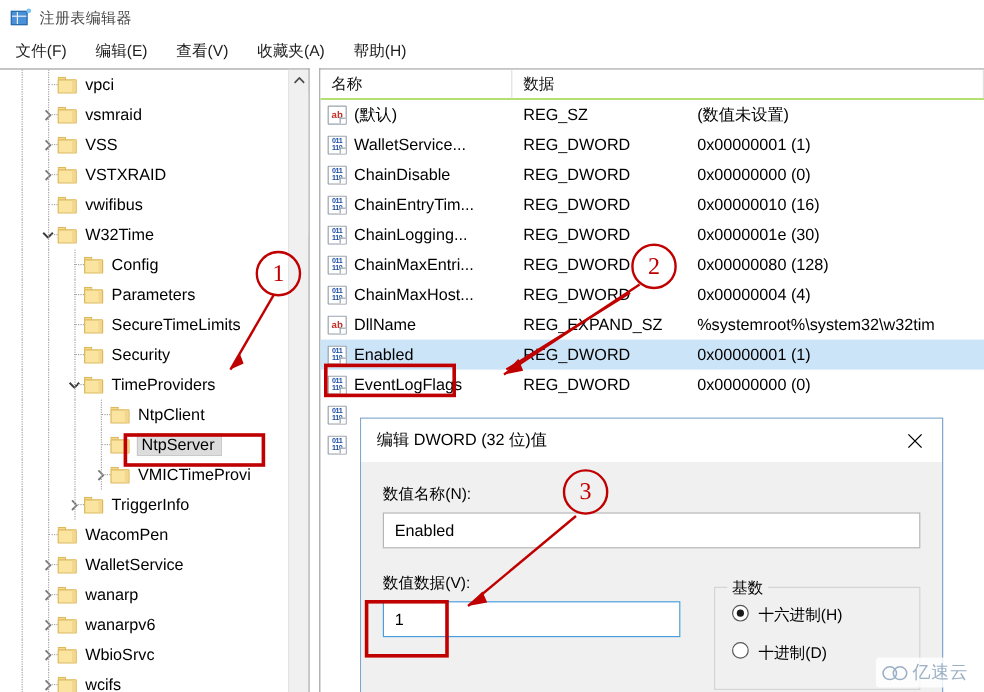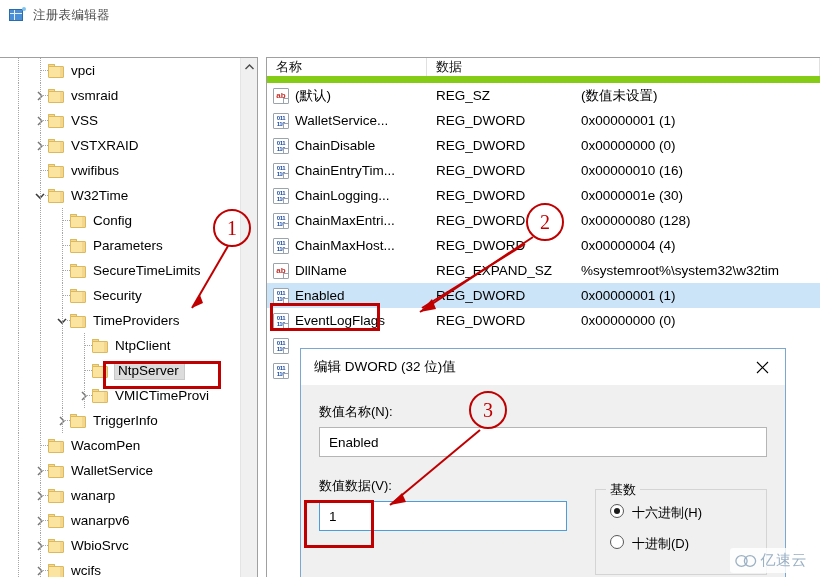--- a/index.html
+++ b/index.html
@@ -152,21 +152,21 @@
   #list-pane {
     position: absolute; left: 266px; top: 0; width: 554px; height: 520px;
     background: #ffffff;
     border-top: 1px solid #a0a0a0;
     border-left: 1px solid #a0a0a0;
     overflow: hidden;
   }
   #list-header {
     display: flex; height: 25px; align-items: stretch;
     background: #ffffff;
-    border-bottom: 7px solid #84cc16;
+    border-bottom: 1px solid #84cc16;
   }
   #list-header .hcell {
     font-size: 13px; color: #111;
     display: flex; align-items: center;
     padding-left: 9px;
     border-right: 1px solid #e0e0e0;
     cursor: default;
     white-space: nowrap;
   }
   .col-name { width: 160px; flex: 0 0 160px; }
@@ -328,20 +328,27 @@
 <div id="app">
 
   <div id="titlebar">
     <div id="app-icon">
       <div class="grid"></div>
       <div class="dot"></div>
     </div>
     <div id="title-text">注册表编辑器</div>
   </div>
 
+  <div id="menubar">
+    <div class="menu-item">文件(F)</div>
+    <div class="menu-item">编辑(E)</div>
+    <div class="menu-item">查看(V)</div>
+    <div class="menu-item">收藏夹(A)</div>
+    <div class="menu-item">帮助(H)</div>
+  </div>
 
   <div id="panes">
 
     <div id="tree-pane">
       <div id="tree-list">
           <div class="tnode">
             <div class="vline" style="left: 18px;"></div>
             <div class="vline" style="left: 40px;"></div>
             <div class="hline" style="left: 40px; width: 14px;"></div>
             <div style="width: 32px; flex: 0 0 32px;"></div>

